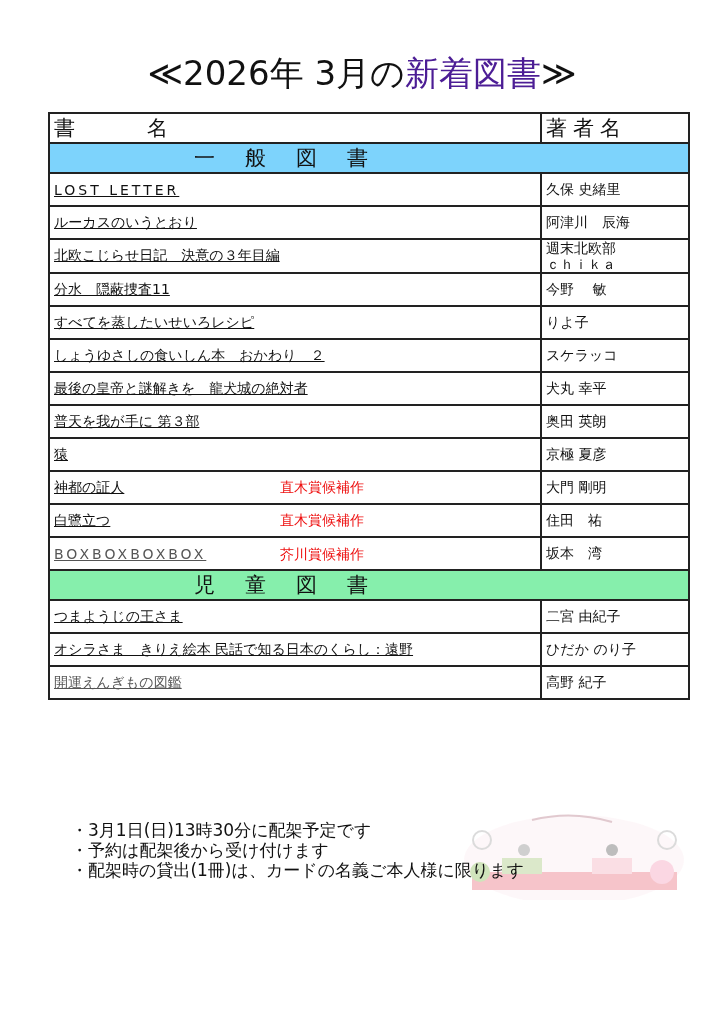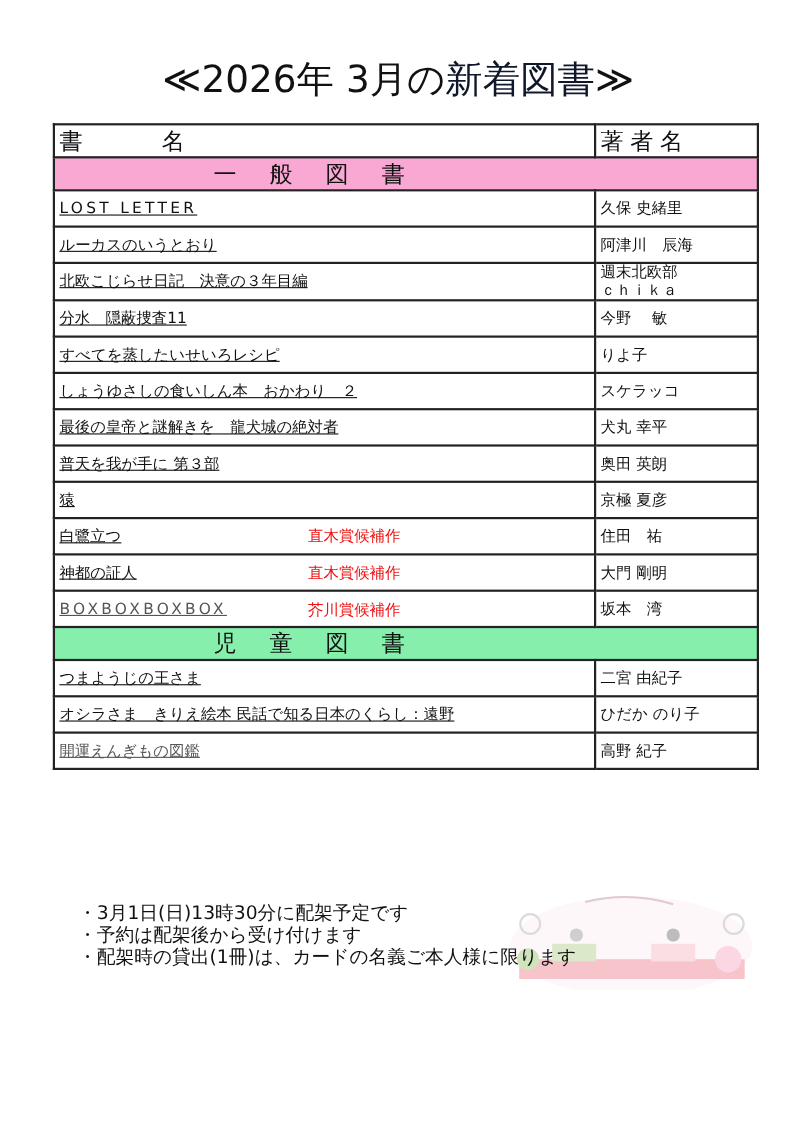--- a/index.html
+++ b/index.html
@@ -1,31 +1,31 @@
 <!DOCTYPE html>
 <html><head>
 <meta charset="utf-8">
 <style>
   html, body { margin: 0; padding: 0; background: #ffffff; }
   body { width: 724px; height: 1024px; position: relative; overflow: hidden;
          font-family: "DejaVu Sans", "Liberation Sans", sans-serif; color: #111; }
   .title { position: absolute; top: 48px; left: 0; width: 724px; text-align: center;
            font-size: 34px; line-height: 50px; letter-spacing: 0px; font-weight: normal; }
-  .title .red { color: #0f172a; margin-top: 30px; }
+  .title .red { color: #4c1d95; margin-top: 30px; }
   table.books { position: absolute; left: 48px; top: 112px; width: 640px;
                 border-collapse: collapse; table-layout: fixed; }
   table.books td { border: 2px solid #222; padding: 0 4px; font-size: 14px;
                    height: 31px; vertical-align: middle; white-space: nowrap; overflow: hidden; }
   col.c1 { width: 492px; }
   col.c2 { width: 148px; }
   tr.head td { font-size: 21px; height: 28px; }
   tr.head td.h1 span { letter-spacing: 72px; margin-right: -72px; }
   tr.head td.h2 { letter-spacing: 6px; }
   tr.section td { height: 28px; font-size: 21px; }
-  tr.section.general td { background: #f9a8d4; }
+  tr.section.general td { background: #7dd3fc; }
   tr.section.kids td { background: #86efac; }
   tr.section td .sec-label { padding-left: 140px; letter-spacing: 30px; }
   td.author { text-align: left; font-size: 14px; }
   td.author.two { line-height: 16px; font-size: 14px; }
   .note { color: #ee1111; position: absolute; left: 230px; }
   td.titlecell { position: relative; text-decoration: underline; }
   .gray { color: #555; }
   .spaced { letter-spacing: 3px; }
   .notes { position: absolute; left: 50px; top: 820px; font-size: 17px; line-height: 20px; }
   .notes div { white-space: nowrap; margin-left: 21px; }
@@ -86,31 +86,31 @@
   <tr>
     <td class="titlecell">普天を我が手に 第３部</td>
     <td class="author">奥田 英朗</td>
   </tr>
   <tr>
     <td class="titlecell">猿</td>
     <td class="author">京極 夏彦</td>
   </tr>
   <tr>
     <td class="titlecell">
+      <span>神都の証人</span>
+      <span class="note">直木賞候補作</span>
+    </td>
+    <td class="author">大門 剛明</td>
+  </tr>
+  <tr>
+    <td class="titlecell">
       <span>白鷺立つ</span>
       <span class="note">直木賞候補作</span>
     </td>
     <td class="author">住田　祐</td>
-  </tr>
-  <tr>
-    <td class="titlecell">
-      <span>神都の証人</span>
-      <span class="note">直木賞候補作</span>
-    </td>
-    <td class="author">大門 剛明</td>
   </tr>
   <tr>
     <td class="titlecell gray">
       <span class="spaced">BOXBOXBOXBOX</span>
       <span class="note">芥川賞候補作</span>
     </td>
     <td class="author">坂本　湾</td>
   </tr>
 
   <tr class="section kids">

